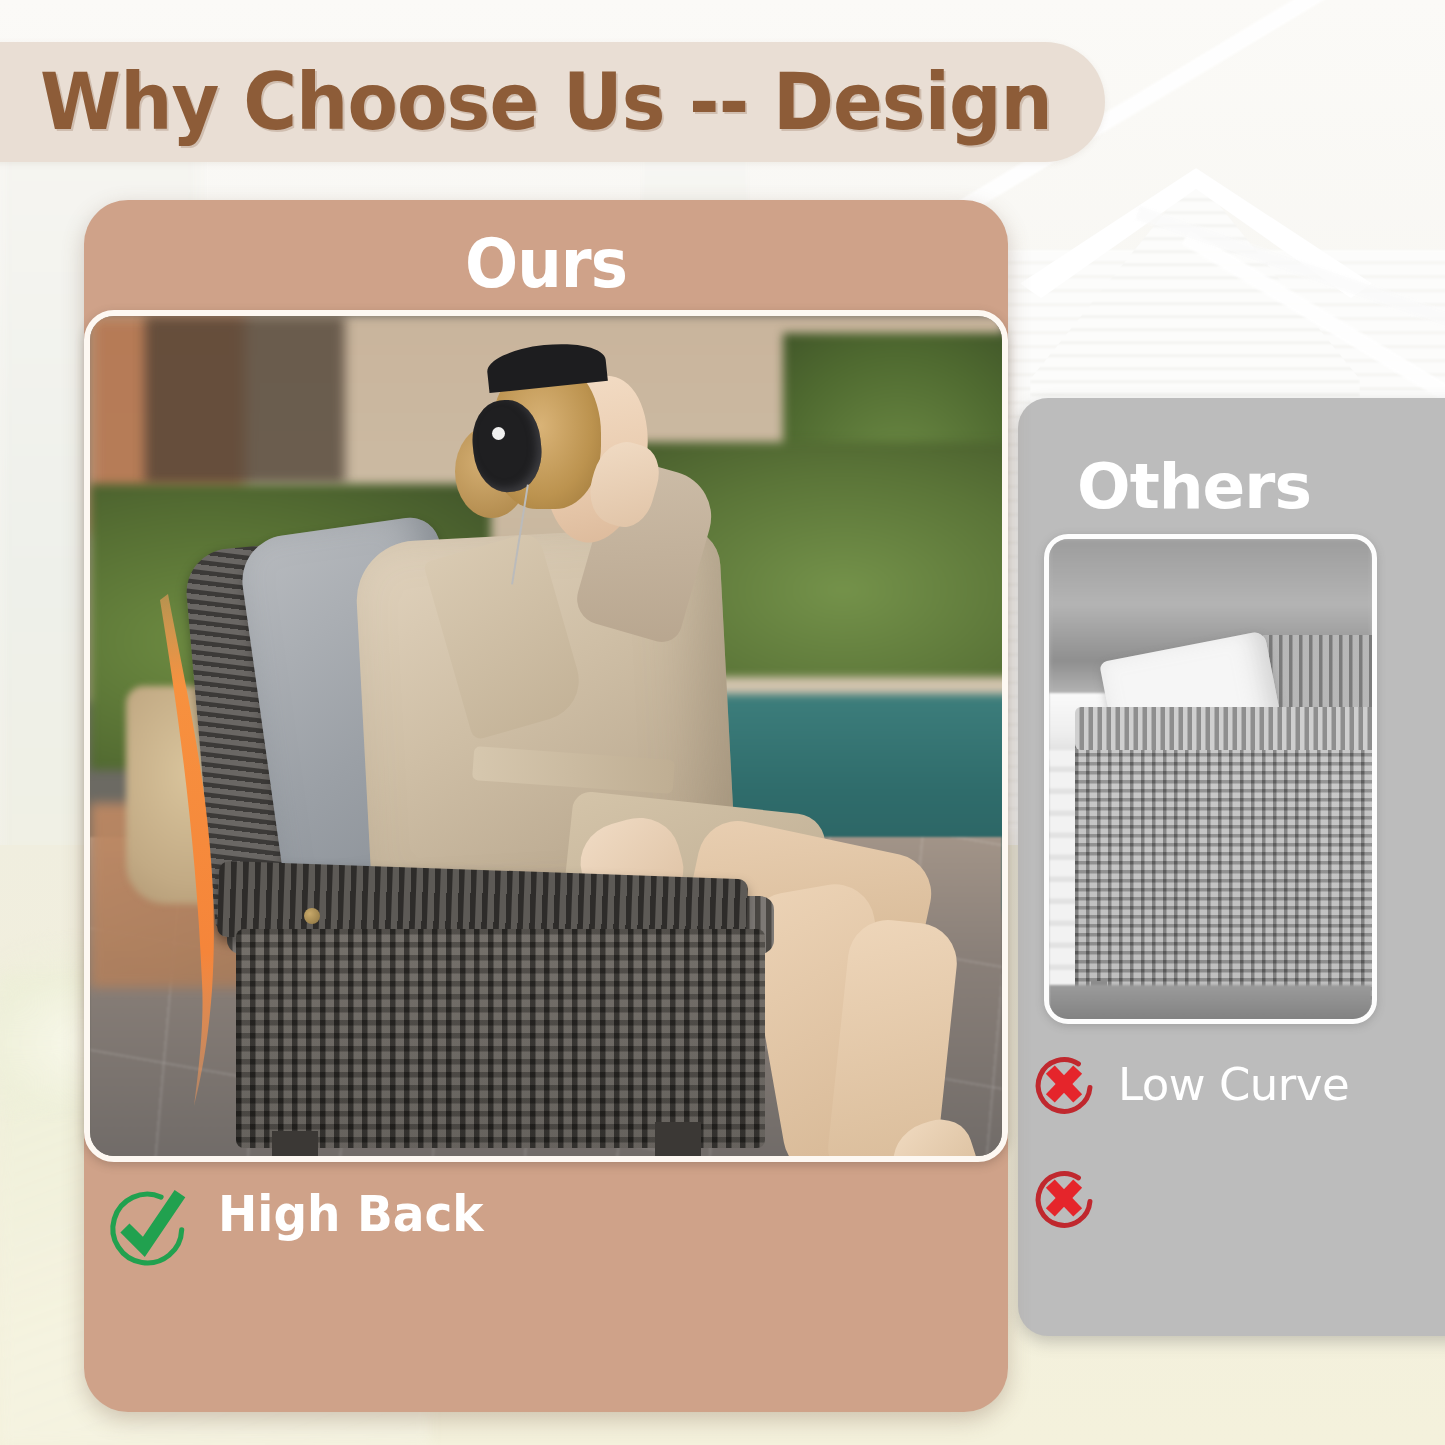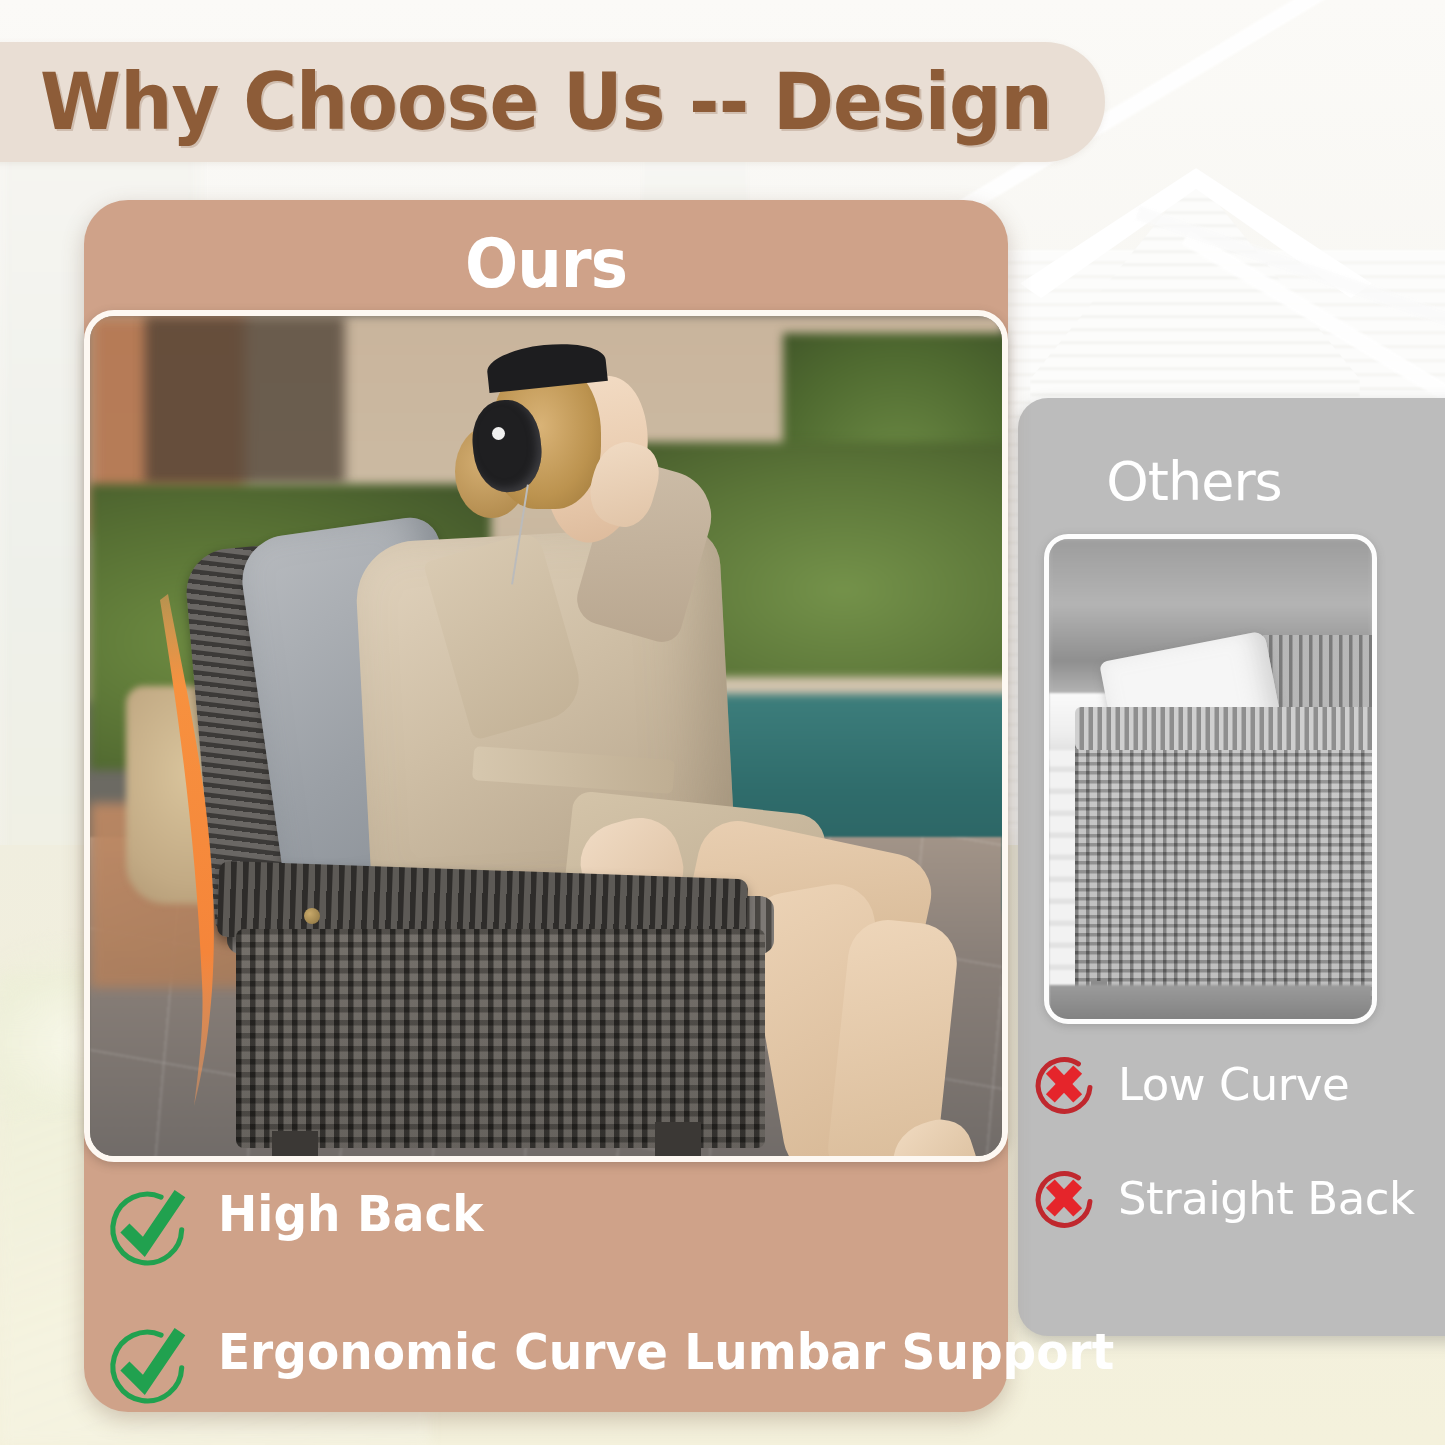--- a/index.html
+++ b/index.html
@@ -67,21 +67,21 @@
   }
 
   
   .others-panel{
     position:absolute;left:1018px;top:398px;width:470px;height:938px;
     background:#bcbcbc;border-radius:30px 30px 30px 30px;
     box-shadow:0 6px 16px rgba(90,90,90,.30);
   }
   .others-title{
     position:absolute;left:0;top:52px;width:352px;text-align:center;
-    font-family:"DejaVu Sans", sans-serif;font-weight:normal;font-size:54px;color:#ffffff;
+    font-family:"DejaVu Sans", sans-serif;font-weight:bold;font-size:63px;color:#ffffff;
     letter-spacing:-1px;
   }
   .others-photo{
     position:absolute;left:1044px;top:534px;width:323px;height:480px;
     border-radius:24px;border:5px solid #fdfdfd;overflow:hidden;
     background:#b9b9b9;box-shadow:0 2px 8px rgba(80,80,80,.25);
   }
   .gp{position:absolute;}
   .gp-sky{left:0;top:0;width:100%;height:34%;
     background:linear-gradient(180deg,#9d9d9d 0%,#b4b4b4 40%,#8f8f8f 75%,#bdbdbd 100%);
@@ -291,21 +291,20 @@
     </div>
 
     <div class="xrow">
       <span class="x-icon">
         <svg viewBox="0 0 100 100" width="72" height="72">
           <path d="M70 22 A36 36 0 1 0 86 55" fill="none" stroke="#c0282e" stroke-width="7" stroke-linecap="round"></path>
           <path d="M31 30 L69 70" stroke="#e5252b" stroke-width="17" stroke-linecap="butt"></path>
           <path d="M69 30 L31 70" stroke="#e5252b" stroke-width="17" stroke-linecap="butt"></path>
         </svg>
       </span>
-      <span class="x-label">Straight Back</span>
     </div>
 
   </div>
 
   <div class="ours-panel">
     <div class="ours-title">Ours</div>
   </div>
 
   <div class="ours-photo">
     <div class="op op-wall"></div>
@@ -370,29 +369,20 @@
     <div class="feat-row">
       <span class="feat-icon">
         <svg viewBox="0 0 100 100" width="86" height="86">
           <path d="M64 14 A40 40 0 1 0 88 52" fill="none" stroke="#21a14f" stroke-width="6" stroke-linecap="round"></path>
           <path d="M22 50 L44 72 L86 10" fill="none" stroke="#21a14f" stroke-width="15" stroke-linecap="butt" stroke-linejoin="miter"></path>
         </svg>
       </span>
       <span class="feat-label">High Back</span>
     </div>
 
-    <div class="feat-row">
-      <span class="feat-icon">
-        <svg viewBox="0 0 100 100" width="86" height="86">
-          <path d="M64 14 A40 40 0 1 0 88 52" fill="none" stroke="#21a14f" stroke-width="6" stroke-linecap="round"></path>
-          <path d="M22 50 L44 72 L86 10" fill="none" stroke="#21a14f" stroke-width="15" stroke-linecap="butt" stroke-linejoin="miter"></path>
-        </svg>
-      </span>
-      <span class="feat-label">Ergonomic Curve Lumbar Support</span>
-    </div>
 
   </div>
 
   <div class="title-banner">
     <div class="title-text">Why Choose Us -- Design</div>
   </div>
 
 </div>
 
 </body></html>

